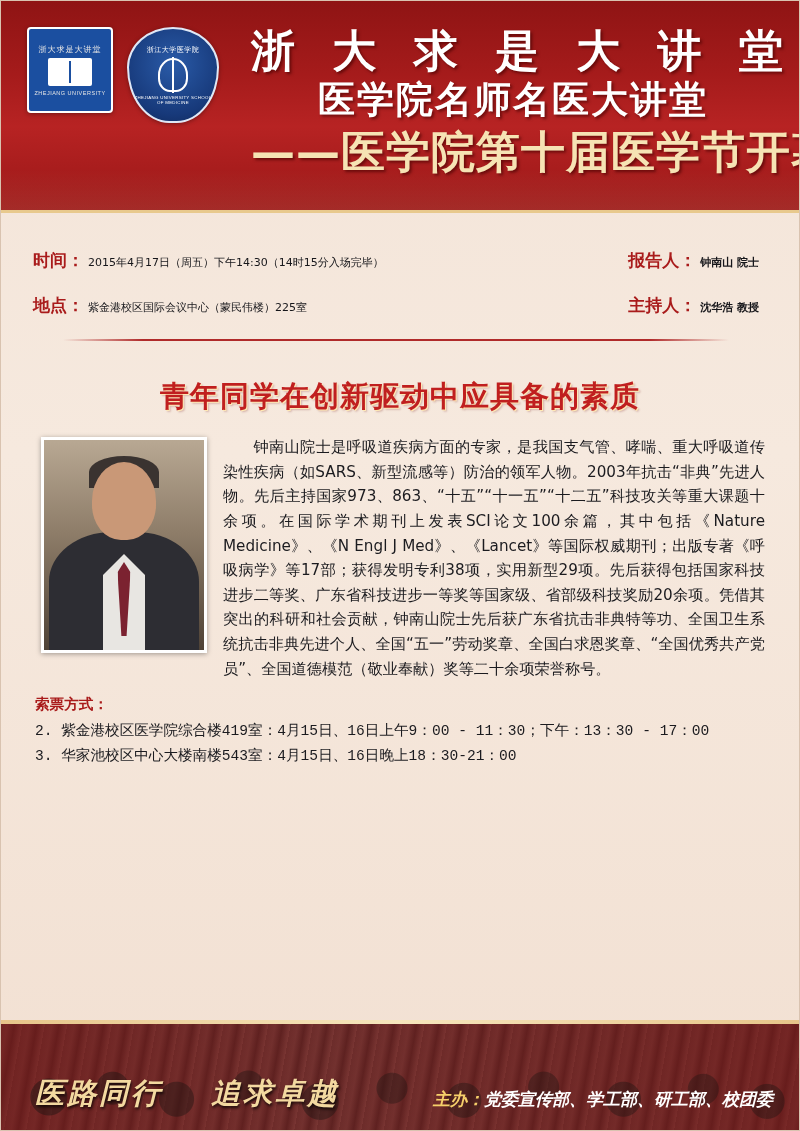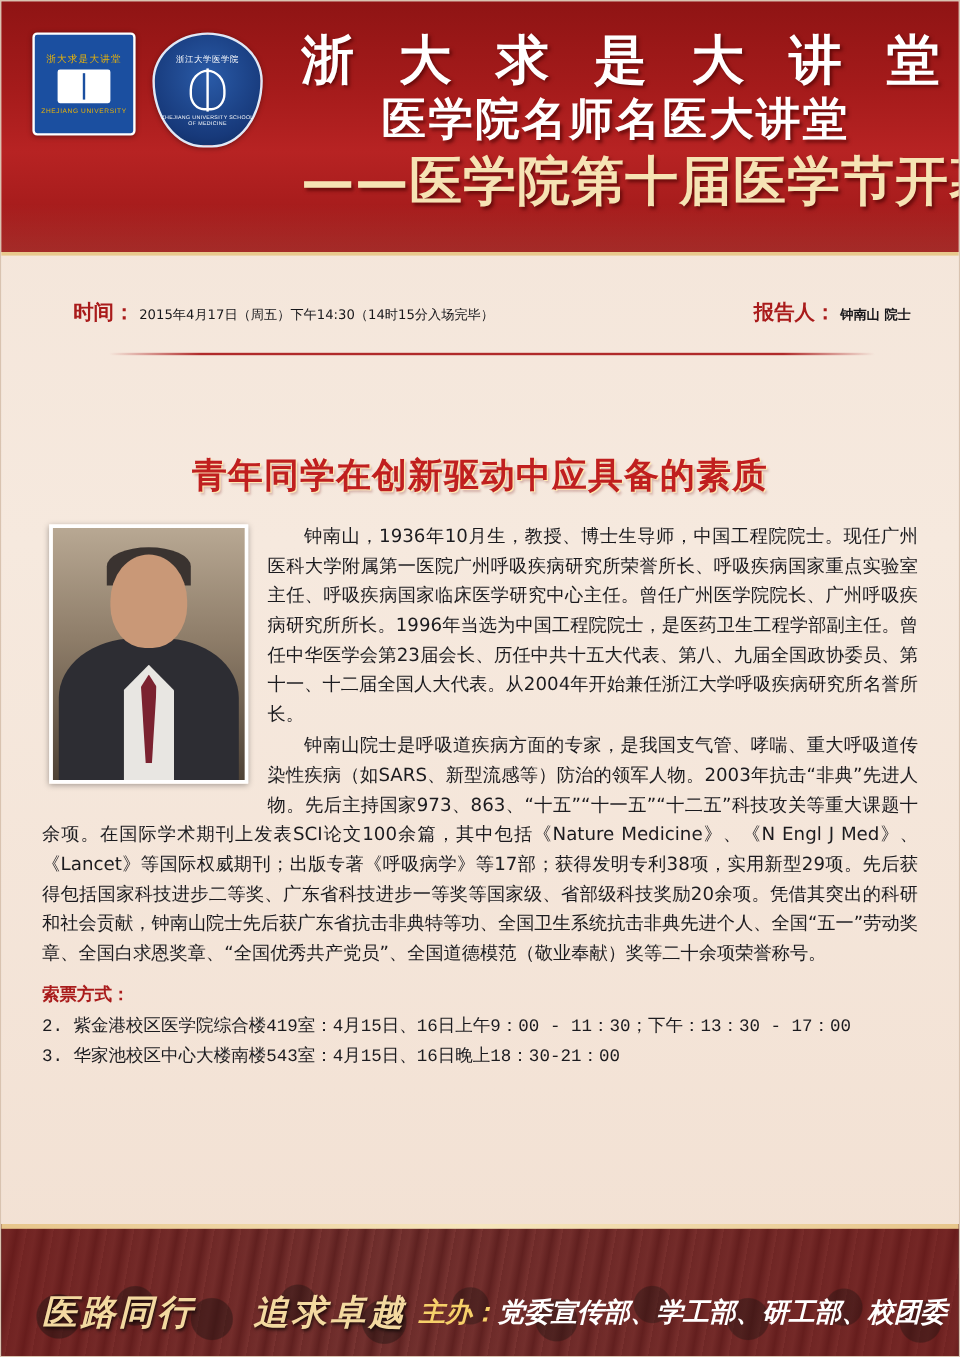--- a/index.html
+++ b/index.html
@@ -32,21 +32,21 @@
     position: absolute; left: 26px; top: 26px;
     display: flex; align-items: flex-start; gap: 14px;
   }
   .logo-zju {
     width: 86px; height: 86px;
     background: #1b4fa0;
     border: 2px solid #ffffff;
     border-radius: 4px;
     display: flex; flex-direction: column;
     align-items: center; justify-content: center;
-    color: #eab308;
+    color: #e5e5e5;
     box-shadow: 0 1px 4px rgba(0,0,0,.35);
   }
   .logo-zju .cn {
     font-size: 8px; letter-spacing: 1px; margin-bottom: 3px;
     white-space: nowrap;
   }
   .logo-zju .book {
     width: 44px; height: 28px;
     background: #ffffff;
     border-radius: 2px;
@@ -110,21 +110,21 @@
     color: #f6e3b4;
     text-shadow: 2px 2px 3px rgba(70,0,0,.65);
     line-height: 1.3;
     white-space: nowrap;
     margin-top: 0;
   }
 
   
   .info {
     position: relative;
-    padding: 36px 40px 10px 60px;
+    padding: 36px 40px 10px 32px;
     height: 140px;
   }
   .info-row {
     display: flex; align-items: baseline;
     margin-bottom: 22px;
   }
   .info-label {
     color: #a91b1b; font-weight: bold; font-size: 17px;
     font-family: "DejaVu Sans", sans-serif;
     white-space: nowrap;
@@ -252,24 +252,24 @@
     position: absolute; left: 34px; bottom: 16px;
     font-family: "DejaVu Sans", sans-serif;
     font-size: 29px; font-weight: bold;
     color: #f3d9a0;
     letter-spacing: 3px;
     text-shadow: 1px 2px 3px rgba(0,0,0,.75);
     white-space: nowrap;
   }
   .slogan .gap { display: inline-block; width: 22px; }
   .org {
-    position: absolute; right: 10px; bottom: 18px;
+    position: absolute; right: 26px; bottom: 18px;
     text-align: left;
     font-family: "DejaVu Sans", sans-serif;
-    font-size: 22px; font-weight: bold;
+    font-size: 17px; font-weight: bold;
     line-height: 1.55;
     white-space: nowrap;
   }
   .org .lbl { color: #f6d06a; }
   .org .val { color: #ffffff; }
 </style>
 </head>
 <body>
 
 <div class="poster">
@@ -297,34 +297,41 @@
 
   <div class="info">
     <div class="info-row">
       <span class="info-label">时间：</span>
       <span class="info-value">2015年4月17日（周五）下午14:30（14时15分入场完毕）</span>
       <span class="info-right">
         <span class="info-label">报告人：</span>
         <span class="info-value">钟南山 院士</span>
       </span>
     </div>
+    <div class="info-row">
+      <span class="info-label">地点：</span>
+      <span class="info-value">紫金港校区国际会议中心（蒙民伟楼）225室</span>
+      <span class="info-right">
+        <span class="info-label">主持人：</span>
+        <span class="info-value">沈华浩 教授</span>
+      </span>
+    </div>
     <div class="divider"></div>
   </div>
 
   <div class="talk-title">青年同学在创新驱动中应具备的素质</div>
 
   <div class="body-wrap">
     <div class="portrait">
       <div class="body"></div>
       <div class="shirt"></div>
       <div class="tie"></div>
       <div class="hair"></div>
       <div class="face"></div>
     </div>
-    <p>钟南山，1936年10月生，教授、博士生导师，中国工程院院士。现任广州医科大学附属第一医院广州呼吸疾病研究所荣誉所长、呼吸疾病国家重点实验室主任、呼吸疾病国家临床医学研究中心主任。曾任广州医学院院长、广州呼吸疾病研究所所长。1996年当选为中国工程院院士，是医药卫生工程学部副主任。曾任中华医学会第23届会长、历任中共十五大代表、第八、九届全国政协委员、第十一、十二届全国人大代表。从2004年开始兼任浙江大学呼吸疾病研究所名誉所长。</p>
     <p>钟南山院士是呼吸道疾病方面的专家，是我国支气管、哮喘、重大呼吸道传染性疾病（如SARS、新型流感等）防治的领军人物。2003年抗击“非典”先进人物。先后主持国家973、863、“十五”“十一五”“十二五”科技攻关等重大课题十余项。在国际学术期刊上发表SCI论文100余篇，其中包括《Nature Medicine》、《N Engl J Med》、《Lancet》等国际权威期刊；出版专著《呼吸病学》等17部；获得发明专利38项，实用新型29项。先后获得包括国家科技进步二等奖、广东省科技进步一等奖等国家级、省部级科技奖励20余项。凭借其突出的科研和社会贡献，钟南山院士先后获广东省抗击非典特等功、全国卫生系统抗击非典先进个人、全国“五一”劳动奖章、全国白求恩奖章、“全国优秀共产党员”、全国道德模范（敬业奉献）奖等二十余项荣誉称号。</p>
   </div>
 
   <div class="tickets">
     <div class="tk-head">索票方式：</div>
     <div>2. 紫金港校区医学院综合楼419室：4月15日、16日上午9：00 - 11：30；下午：13：30 - 17：00</div>
     <div>3. 华家池校区中心大楼南楼543室：4月15日、16日晚上18：30-21：00</div>
   </div>
 
   <div class="footer">

